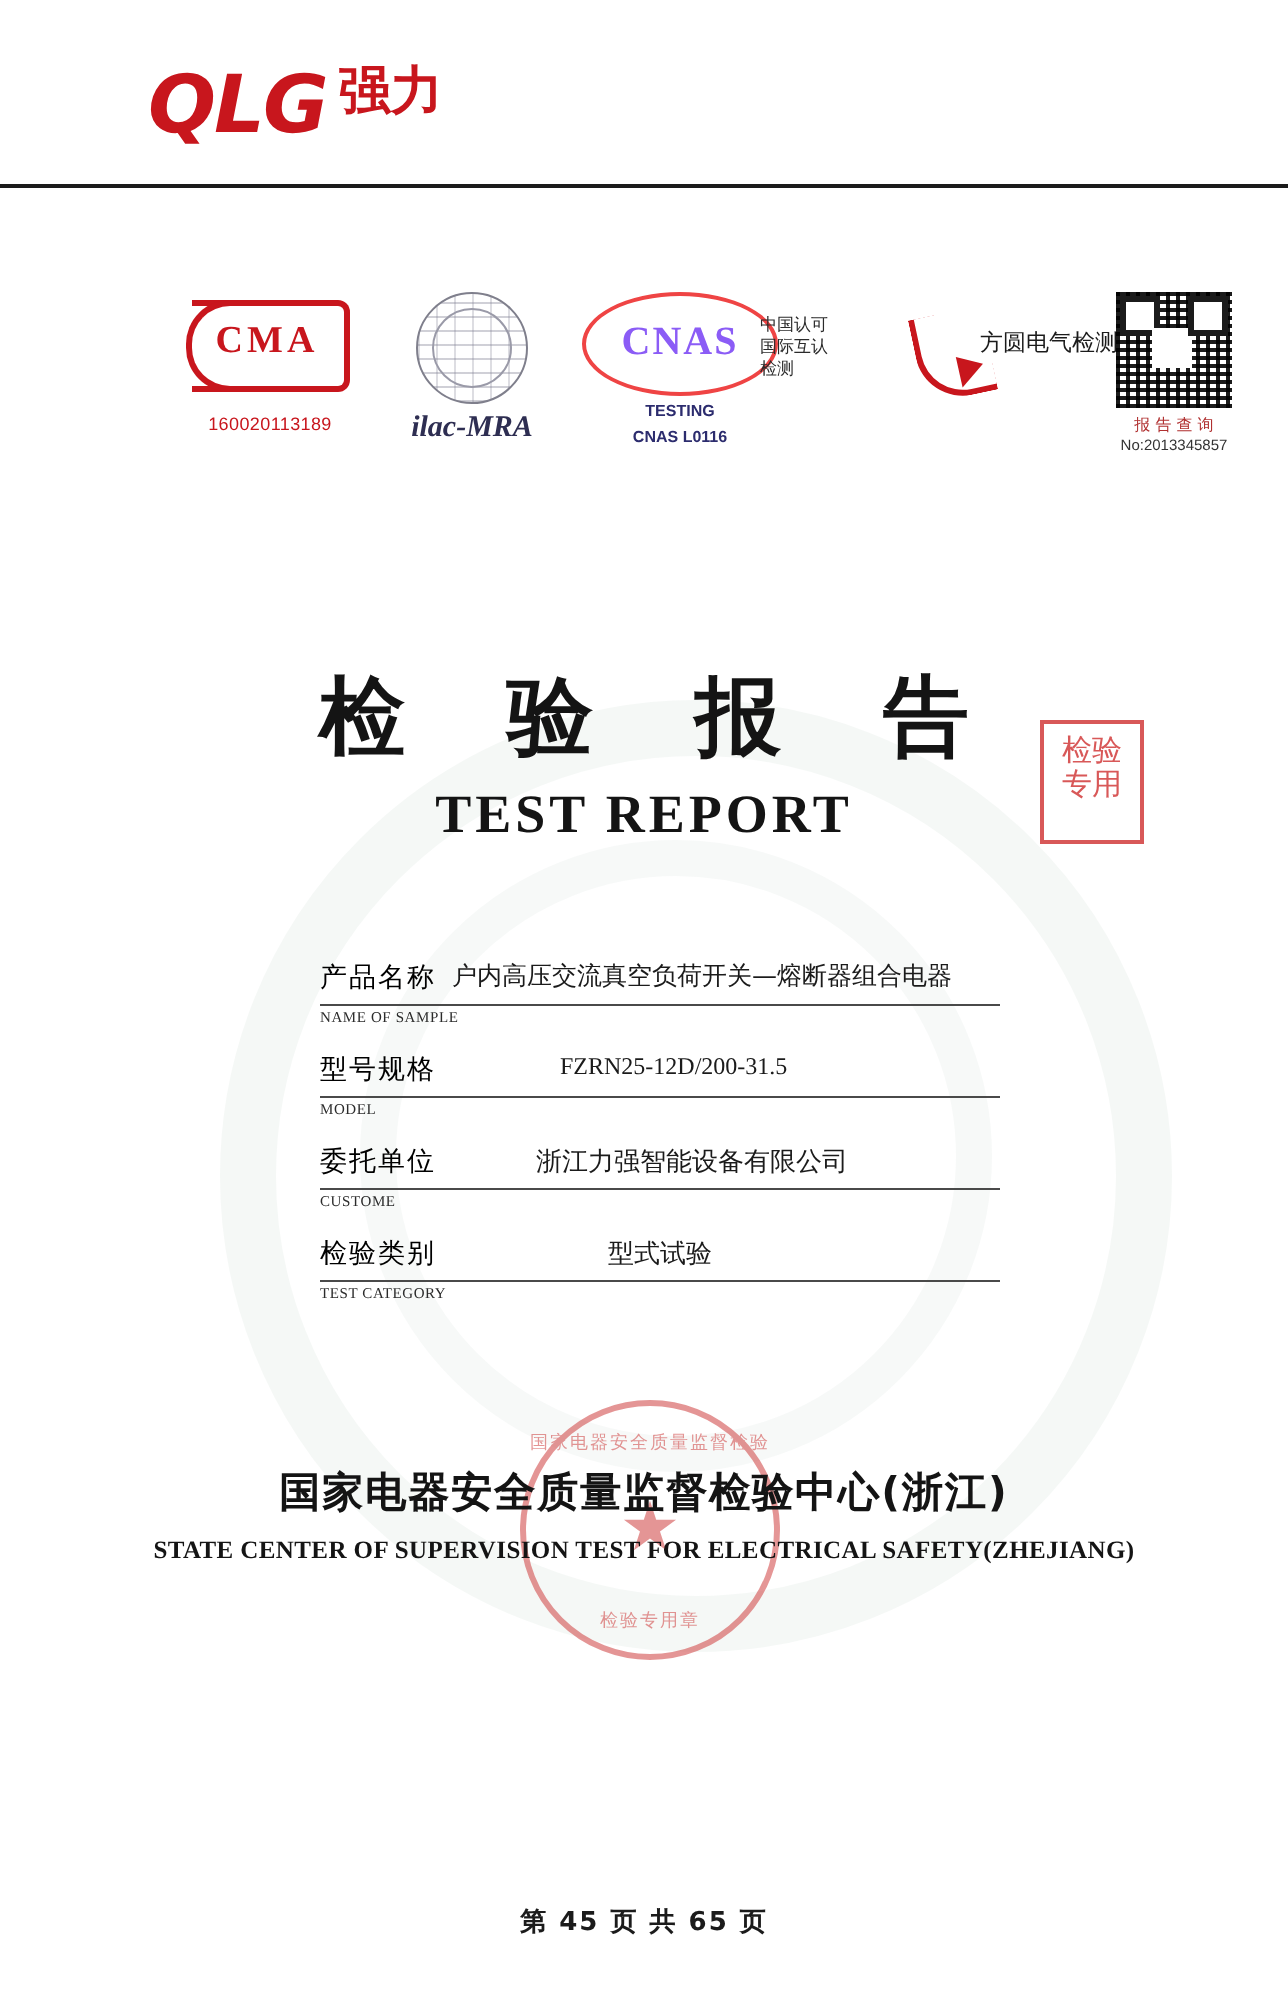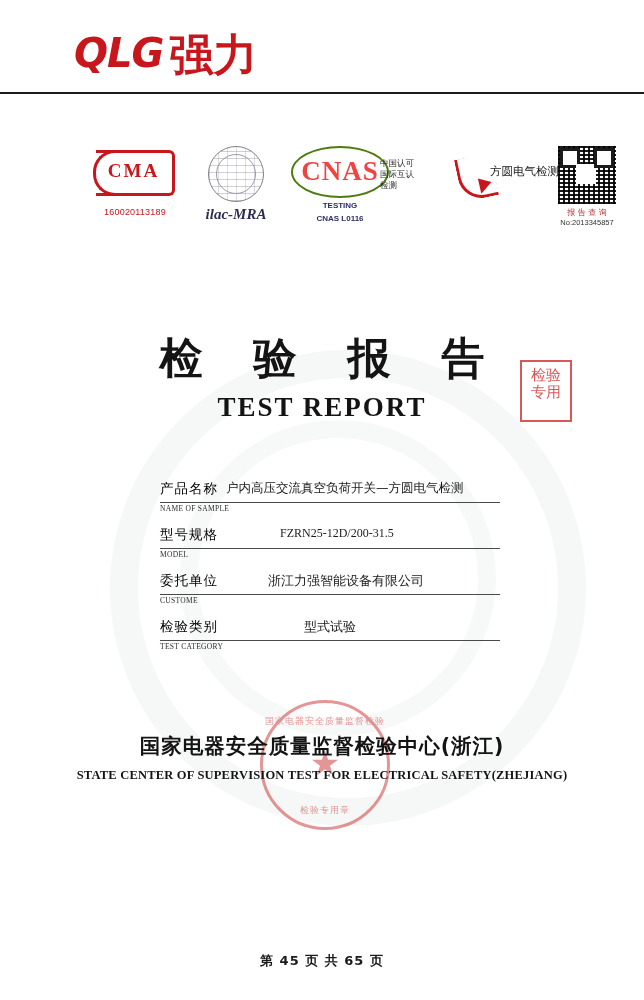--- a/index.html
+++ b/index.html
@@ -29,21 +29,21 @@
     font-weight: bold;
     font-style: italic;
     font-size: 40px;
     letter-spacing: -1px;
     color: #c8161d;
     line-height: 1;
   }
   .brand-cn {
     font-family: "DejaVu Sans", sans-serif;
     font-weight: bold;
-    font-size: 44px;
+    font-size: 26px;
     color: #c8161d;
     margin-left: 6px;
     line-height: 1;
   }
   .header-rule {
     position: absolute;
     left: 0;
     top: 92px;
     width: 644px;
     height: 2px;
@@ -159,25 +159,25 @@
     color: #2e2e52;
     margin-top: 4px;
   }
 
   
   .cnas { left: 208px; top: 6px; width: 104px; }
   .cnas-oval {
     width: 94px; height: 48px;
     margin: 0 auto;
     border-radius: 50%;
-    border: 2px solid #4d7c0f;
-    color: #ef4444;
+    border: 2px solid #ef4444;
+    color: #8b5cf6;
     font-family: "Liberation Serif", serif;
     font-weight: bold;
-    font-size: 27px;
+    font-size: 20px;
     letter-spacing: 1px;
     line-height: 46px;
   }
   .cnas-sub {
     font-family: "Liberation Sans", sans-serif;
     font-size: 8px;
     font-weight: bold;
     color: #2c2c6e;
     line-height: 10px;
     margin-top: 3px;
@@ -492,21 +492,21 @@
   </div>
 
   <div class="title-cn">检 验 报 告</div>
   <div class="title-en">TEST REPORT</div>
   <div class="seal-title">检验专用</div>
 
   <div class="fields">
 
     <div class="field-row">
       <div class="field-label">产品名称</div>
-      <div class="field-value v-name">户内高压交流真空负荷开关—方圆电气检测</div>
+      <div class="field-value v-name">户内高压交流真空负荷开关—熔断器组合电器</div>
       <div class="field-line"></div>
       <div class="field-sub">NAME OF SAMPLE</div>
     </div>
 
     <div class="field-row">
       <div class="field-label">型号规格</div>
       <div class="field-value v-model">FZRN25-12D/200-31.5</div>
       <div class="field-line"></div>
       <div class="field-sub">MODEL</div>
     </div>

